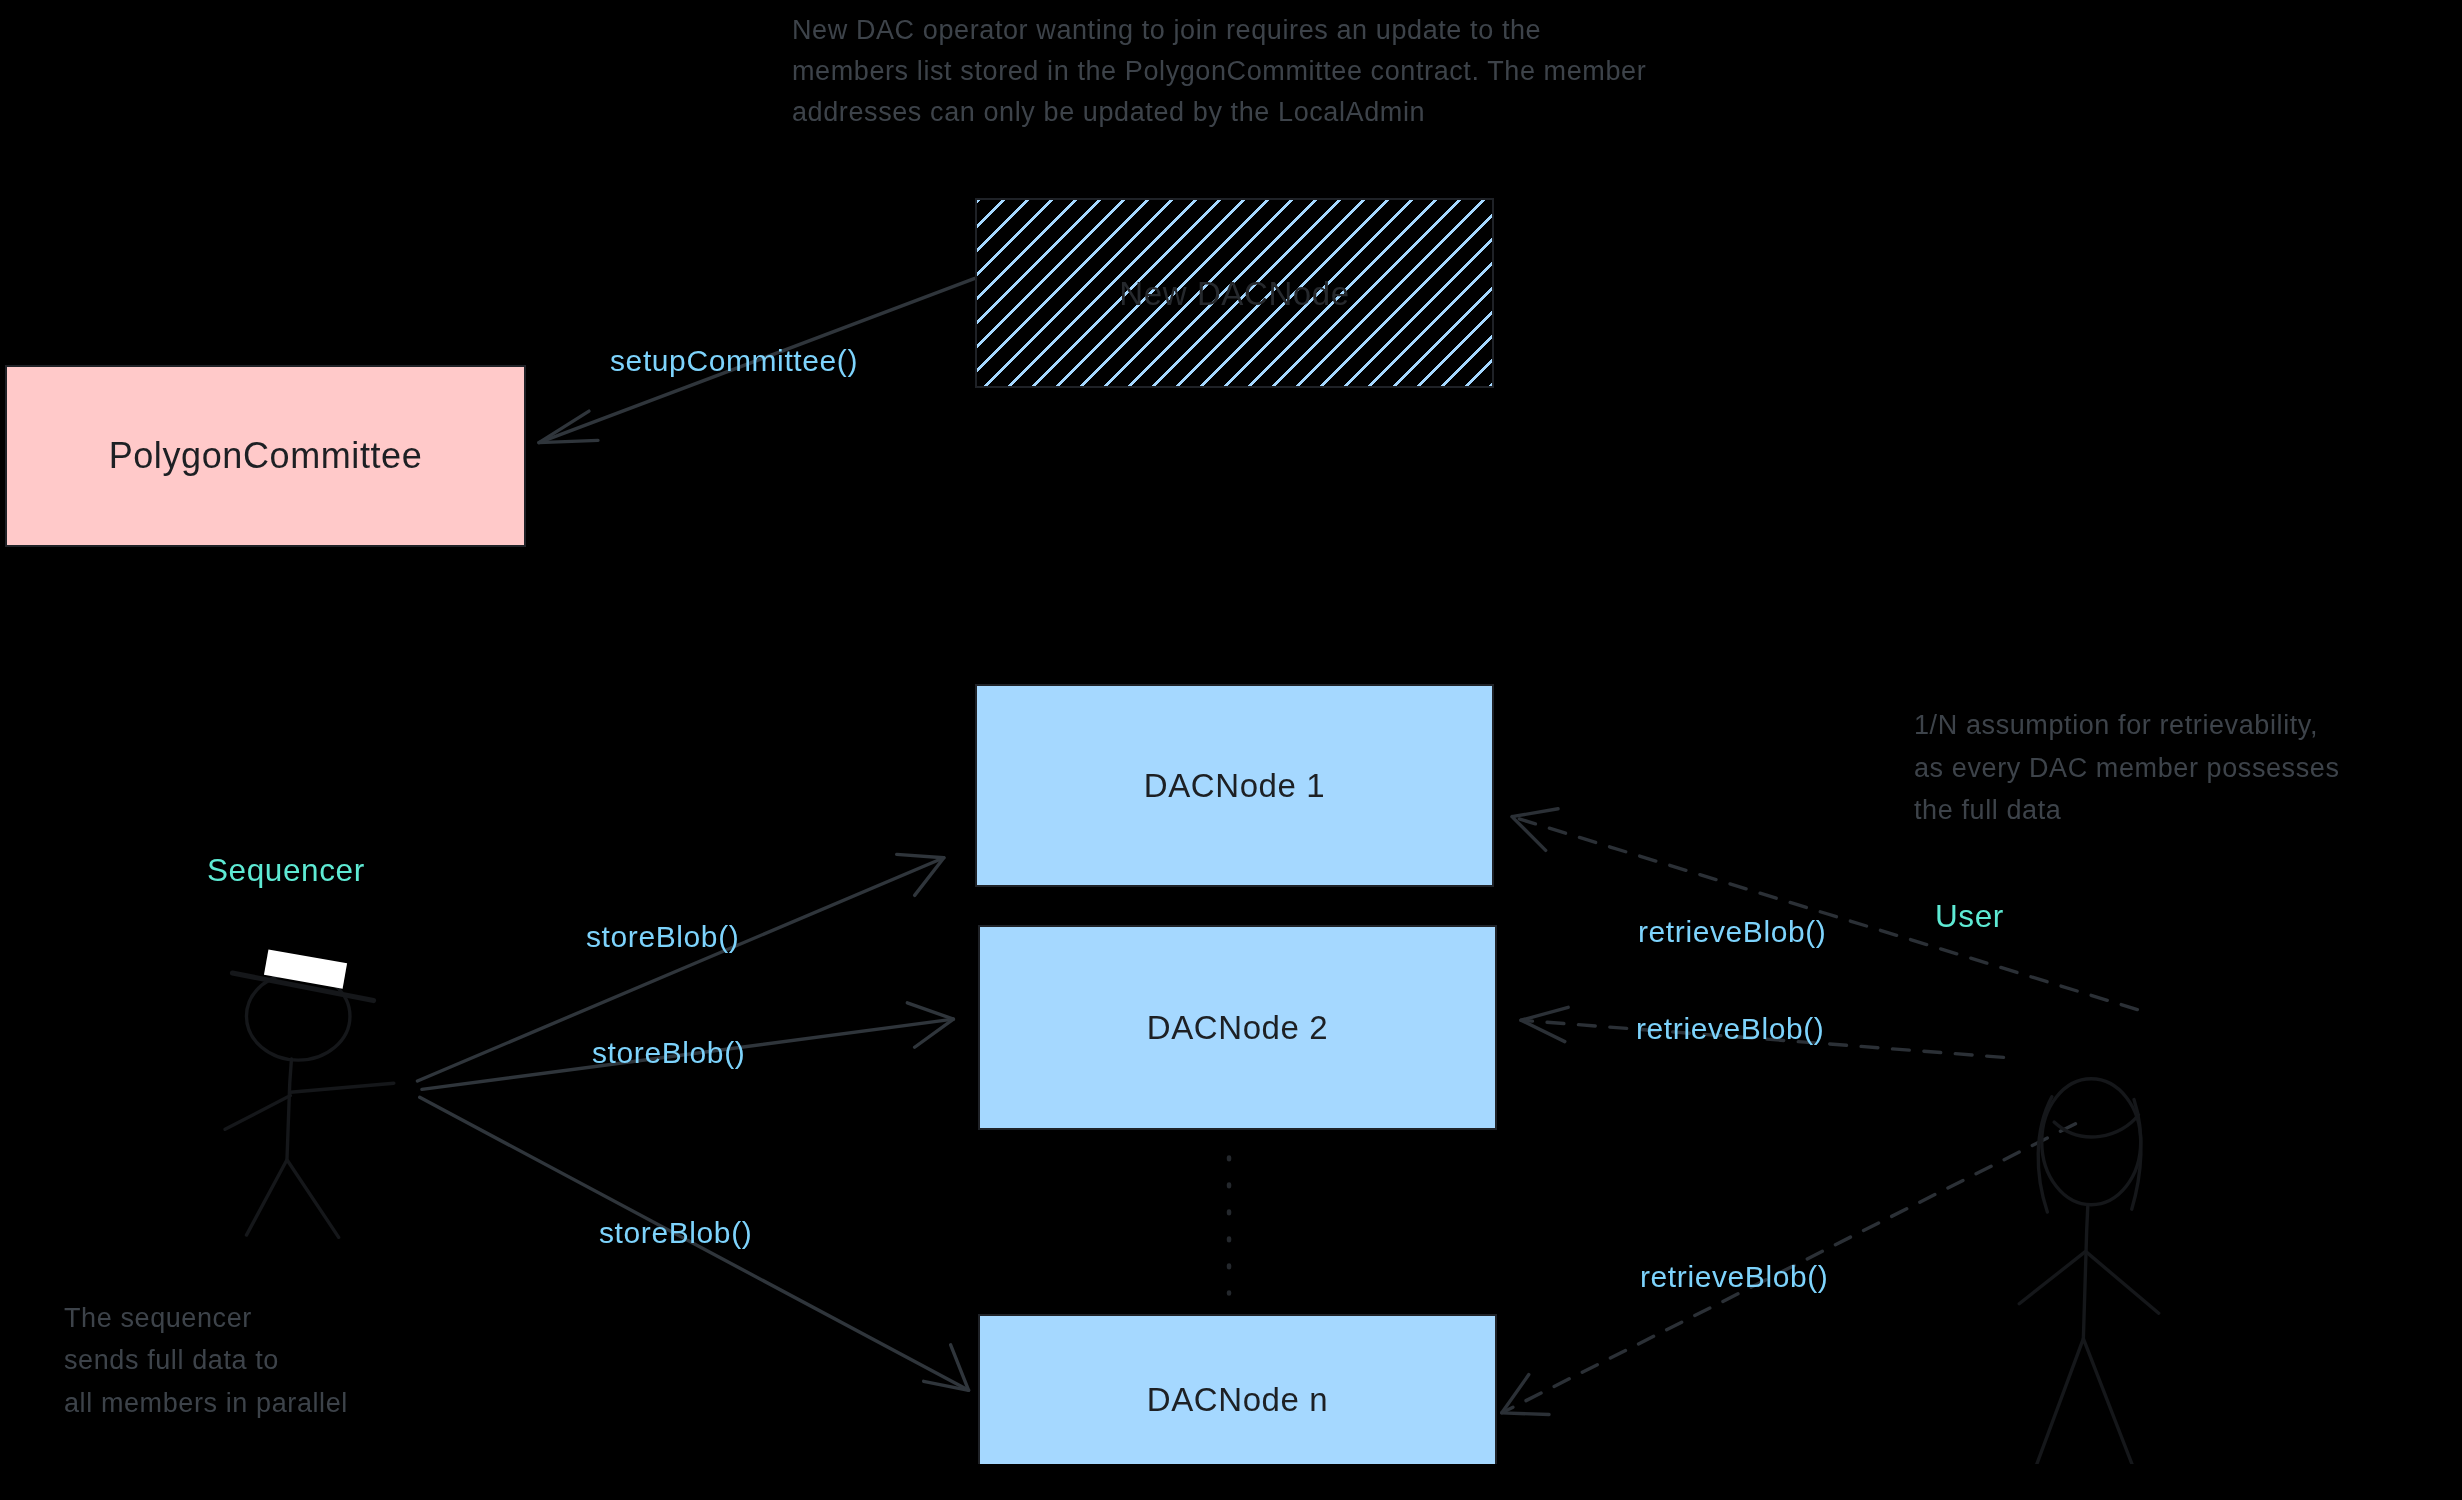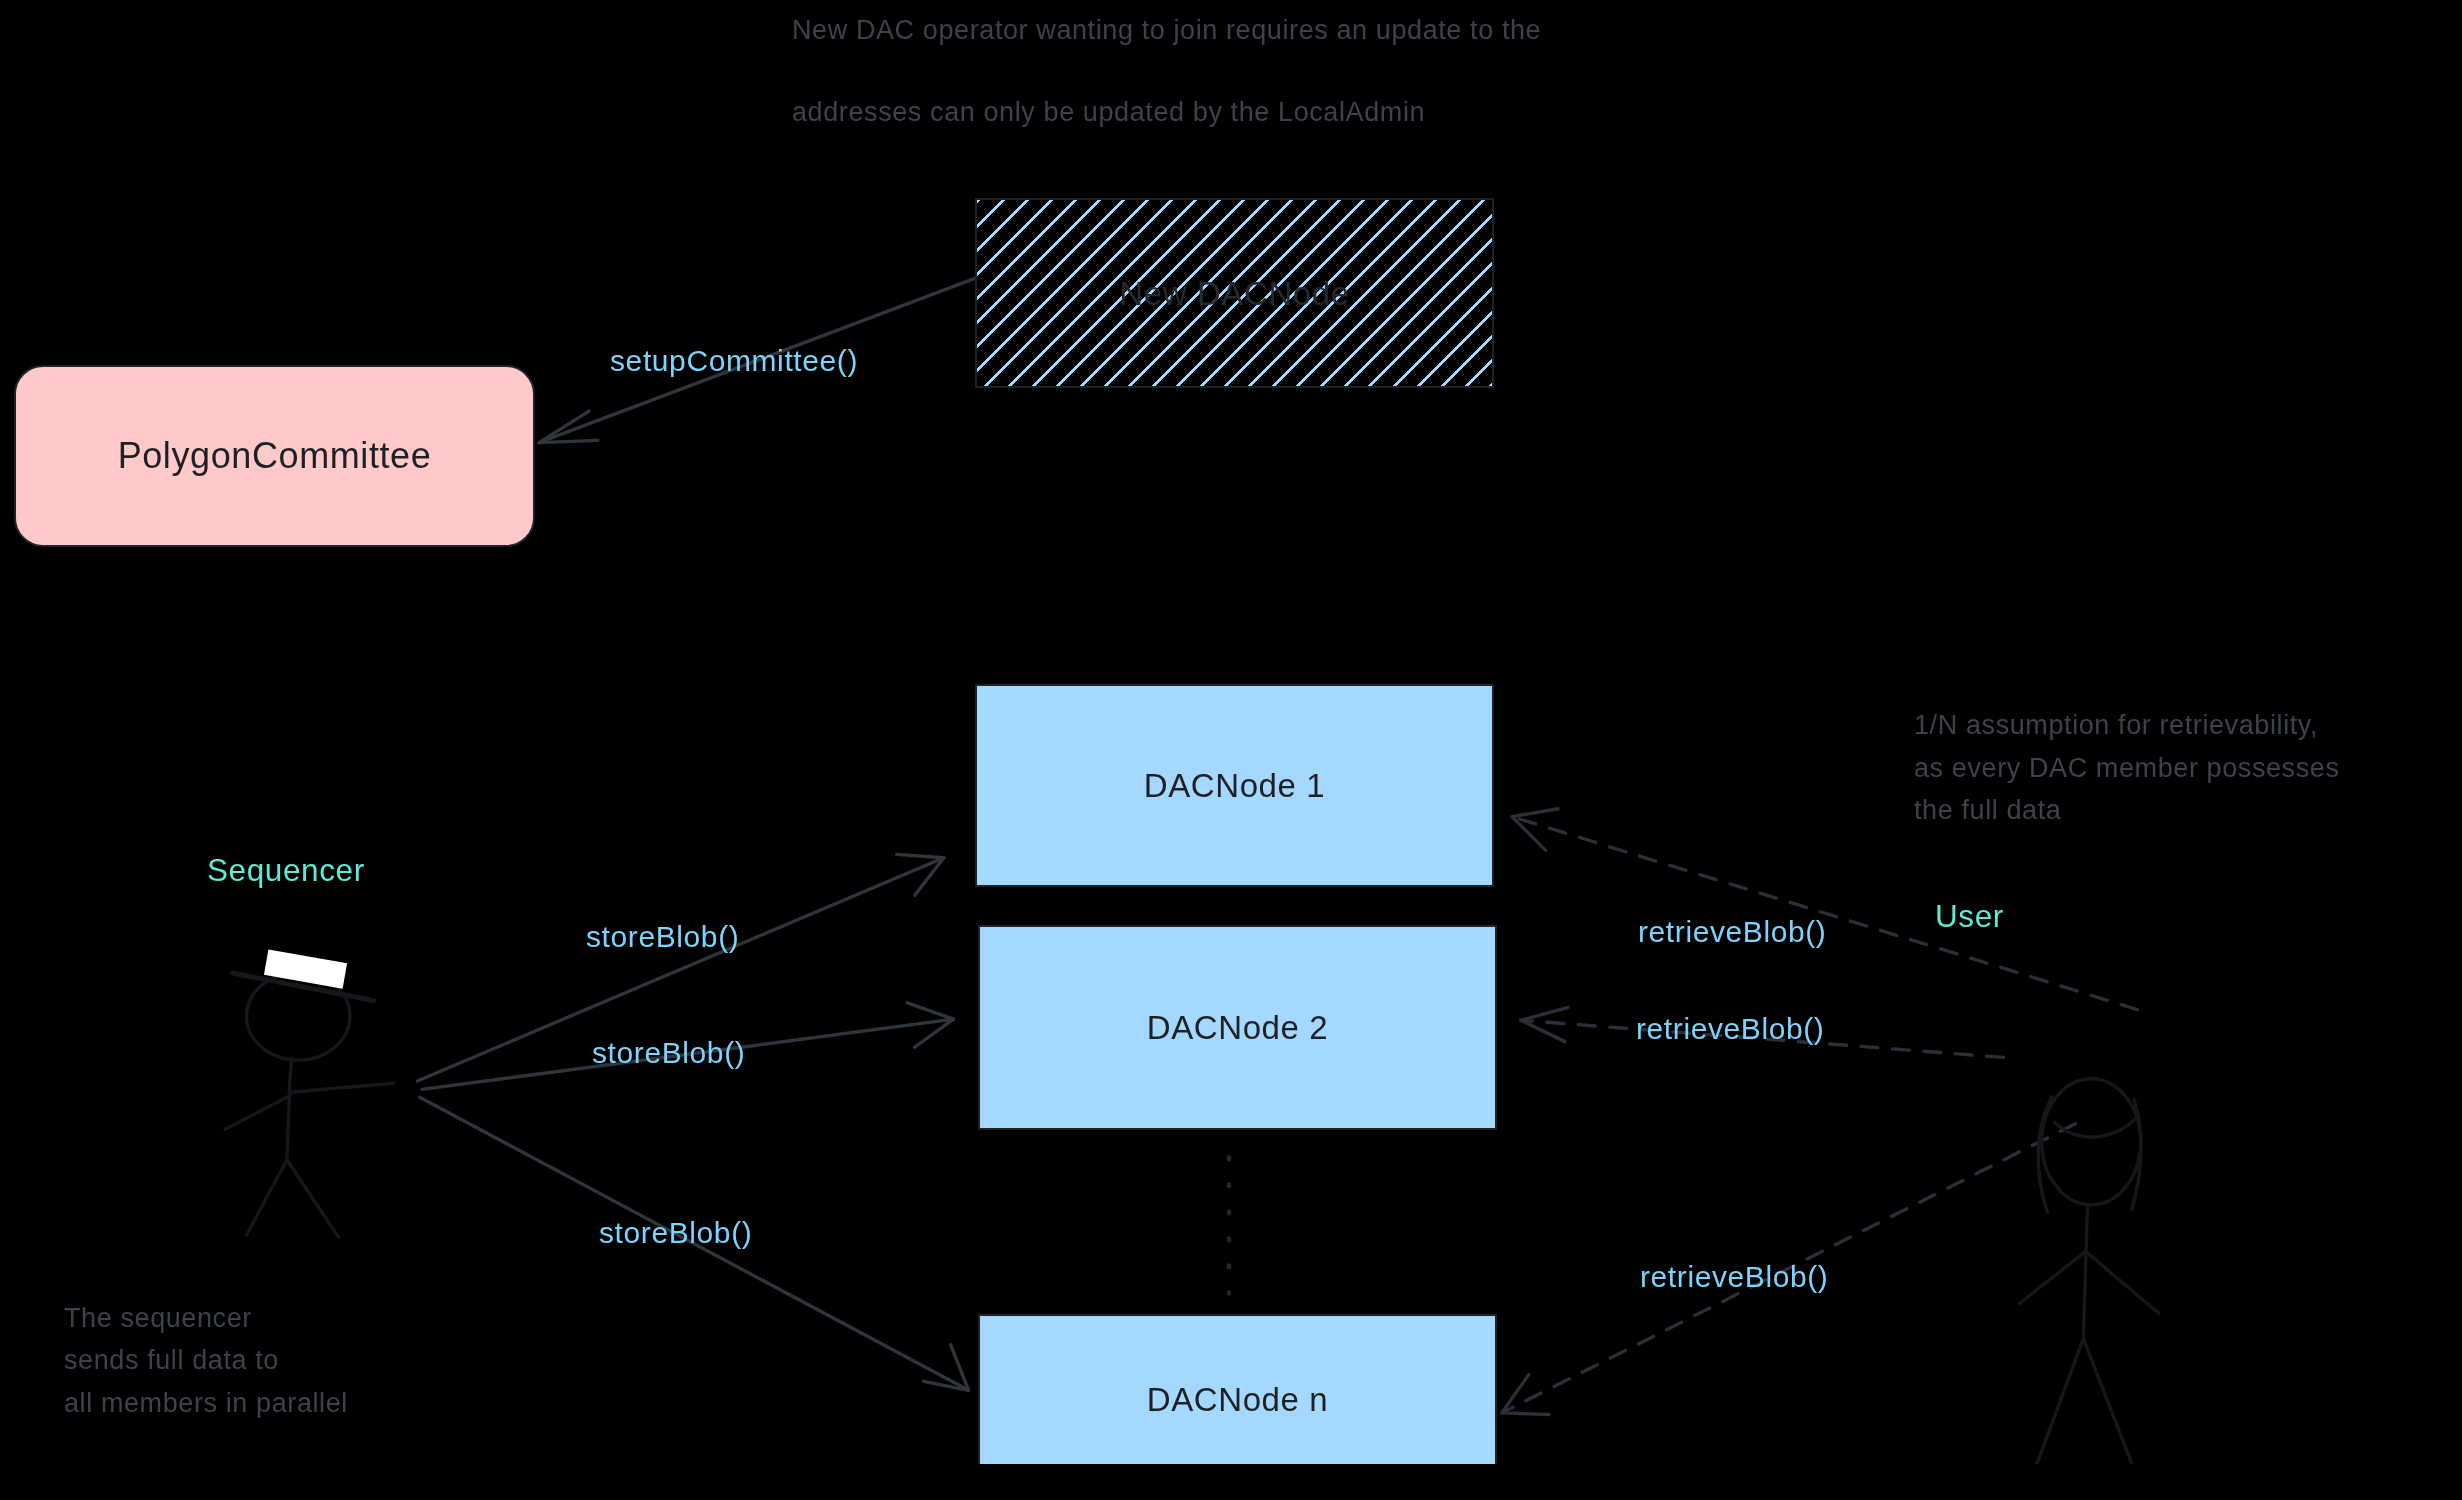--- a/index.html
+++ b/index.html
@@ -85,28 +85,29 @@
       <path class="figure" d="M3648 1950 C3616 2010 3618 2090 3640 2155"></path>
       <path class="figure" d="M3794 1955 C3814 2015 3808 2090 3790 2150"></path>
       <path class="figure" d="M3652 1995 C3700 2040 3772 2022 3802 1982"></path>
       <path class="figure" d="M3712 2142 L3710 2185 M3710 2185 L3704 2380"></path>
       <path class="figure" d="M3708 2225 L3590 2318 M3708 2225 L3838 2335"></path>
       <path class="figure" d="M3704 2380 L3615 2620 M3704 2380 L3797 2620"></path>
     </g>
   </svg>
 
   <div class="txt note" style="left:792px;top:9px;">New DAC operator wanting to join requires an update to the</div>
+  <div class="txt note" style="left:792px;top:50px;">members list stored in the PolygonCommittee contract. The member</div>
   <div class="txt note" style="left:792px;top:91px;">addresses can only be updated by the LocalAdmin</div>
 
   <div class="box hatch" style="left:975px;top:198px;width:519px;height:190px;">
     <div class="bline">New DAC</div>
     <div class="bline">Node</div>
   </div>
 
-  <div class="box pink" style="left:14px;top:365px;width:521px;height:182px;border-radius:29px;">
+  <div class="box pink" style="left:5px;top:365px;width:521px;height:182px;">
     <div class="pc-label">PolygonCommittee</div>
   </div>
 
   <div class="txt edge-label" style="left:610px;top:344px;">setupCommittee()</div>
 
   <div class="box blue" style="left:975px;top:684px;width:519px;height:203px;">
     <div class="bline">DAC</div>
     <div class="bline">Node 1</div>
   </div>
 

